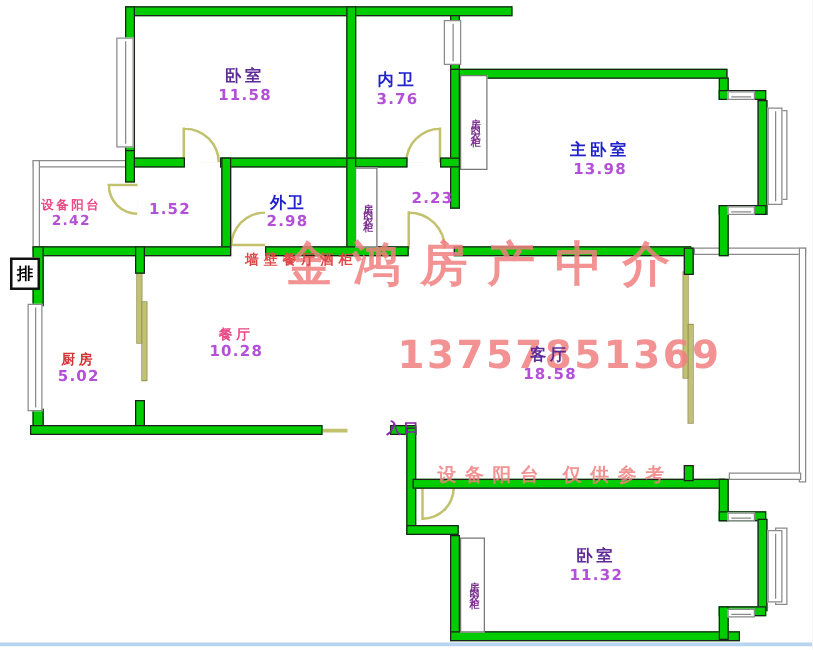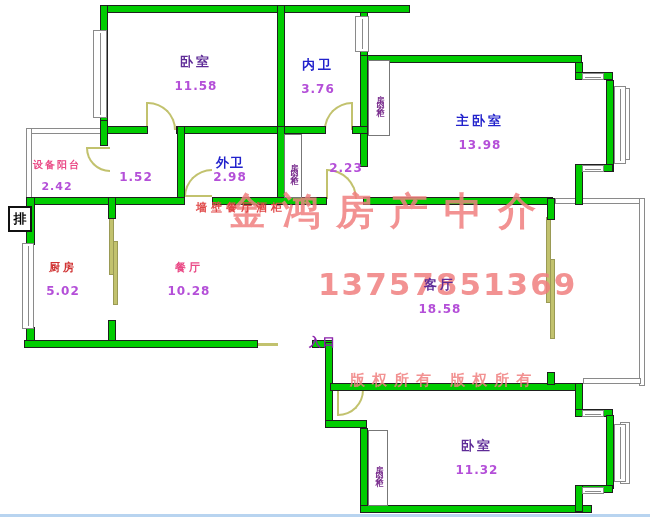--- a/index.html
+++ b/index.html
@@ -21,24 +21,24 @@
   .leaf,.slide{position:absolute;background:var(--door,#c2c26e);z-index:9;}
   .slide{outline:1px solid #9a9a55;}
   
   .closet{position:absolute;background:#fff;border:1px solid #777;box-sizing:border-box;z-index:14;
           writing-mode:vertical-rl;text-orientation:upright;letter-spacing:5px;
           color:var(--closet-text,#7a2e8e);font-size:8px;font-weight:bold;
           display:flex;align-items:center;justify-content:center;}
   
   .lbl{position:absolute;z-index:50;text-align:center;font-weight:bold;line-height:1.15;}
   .rl{letter-spacing:3px;white-space:nowrap;}
-  .num{color:var(--violet,#b44fd8);font-size:12px;letter-spacing:1px;margin-top:10px;}
+  .num{color:var(--violet,#b44fd8);font-size:12px;letter-spacing:1px;margin-top:0;}
   .c-blue{color:var(--blue,#2222cc);}
   .c-purple{color:var(--purple,#5e2b97);}
-  .c-red{color:var(--red,#d03333);}
+  .c-red{color:var(--red,#d03333);margin-top:20px;}
   .c-pink{color:var(--pink,#ea4a86);}
   .c-entry{color:var(--entry,#8a22aa);margin-left:28px;}
   
   .wm{position:absolute;z-index:40;color:var(--watermark,#f08080);font-weight:bold;white-space:nowrap;opacity:.85;}
   
   .drain{position:absolute;left:8px;top:206px;width:24px;height:26px;background:#fff;border:2px solid #111;
          box-sizing:border-box;z-index:20;display:flex;align-items:center;justify-content:center;
          font-size:13px;font-weight:bold;color:#000;}
   .edge{position:absolute;left:0;top:514px;width:650px;height:3px;background:#b8d4f0;z-index:2;}
 </style>
@@ -127,21 +127,21 @@
 
   <div class="closet" style="left:368px;top:60px;width:22px;height:76px">房内衣柜</div>
   <div class="closet" style="left:284px;top:134px;width:18px;height:64px">房内衣柜</div>
   <div class="closet" style="left:368px;top:430px;width:20px;height:76px">房内衣柜</div>
 
   <div class="drain">排</div>
 
   <div class="wm" style="left:228px;top:186px;font-size:38px;letter-spacing:16px;">金鸿房产中介</div>
   <div class="wm" style="left:318px;top:266px;font-size:31px;letter-spacing:2px;">13757851369</div>
   <div class="wm" style="left:196px;top:200px;font-size:11px;letter-spacing:4px;color:var(--watermark-small,#e04848);opacity:1;z-index:45;">墙壁餐厅酒柜</div>
-  <div class="wm" style="left:350px;top:371px;font-size:15px;letter-spacing:7px;">版权所有 版权所有</div>
+  <div class="wm" style="left:350px;top:371px;font-size:15px;letter-spacing:7px;">设备阳台 仅供参考</div>
 
   <div class="lbl" style="left:146px;top:55px;width:100px">
     <div class="rl c-purple" style="font-size:13px">卧室</div>
     <div class="num">11.58</div>
   </div>
   <div class="lbl" style="left:268px;top:58px;width:100px">
     <div class="rl c-blue" style="font-size:13px">内卫</div>
     <div class="num">3.76</div>
   </div>
   <div class="lbl" style="left:420px;top:114px;width:120px">

